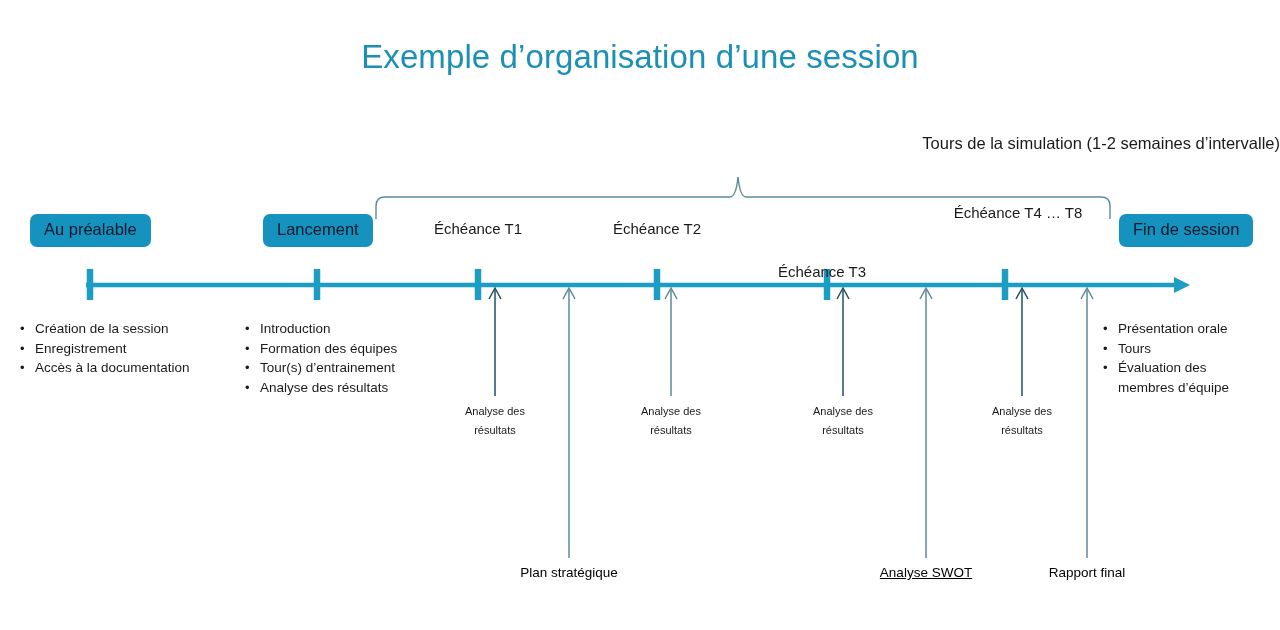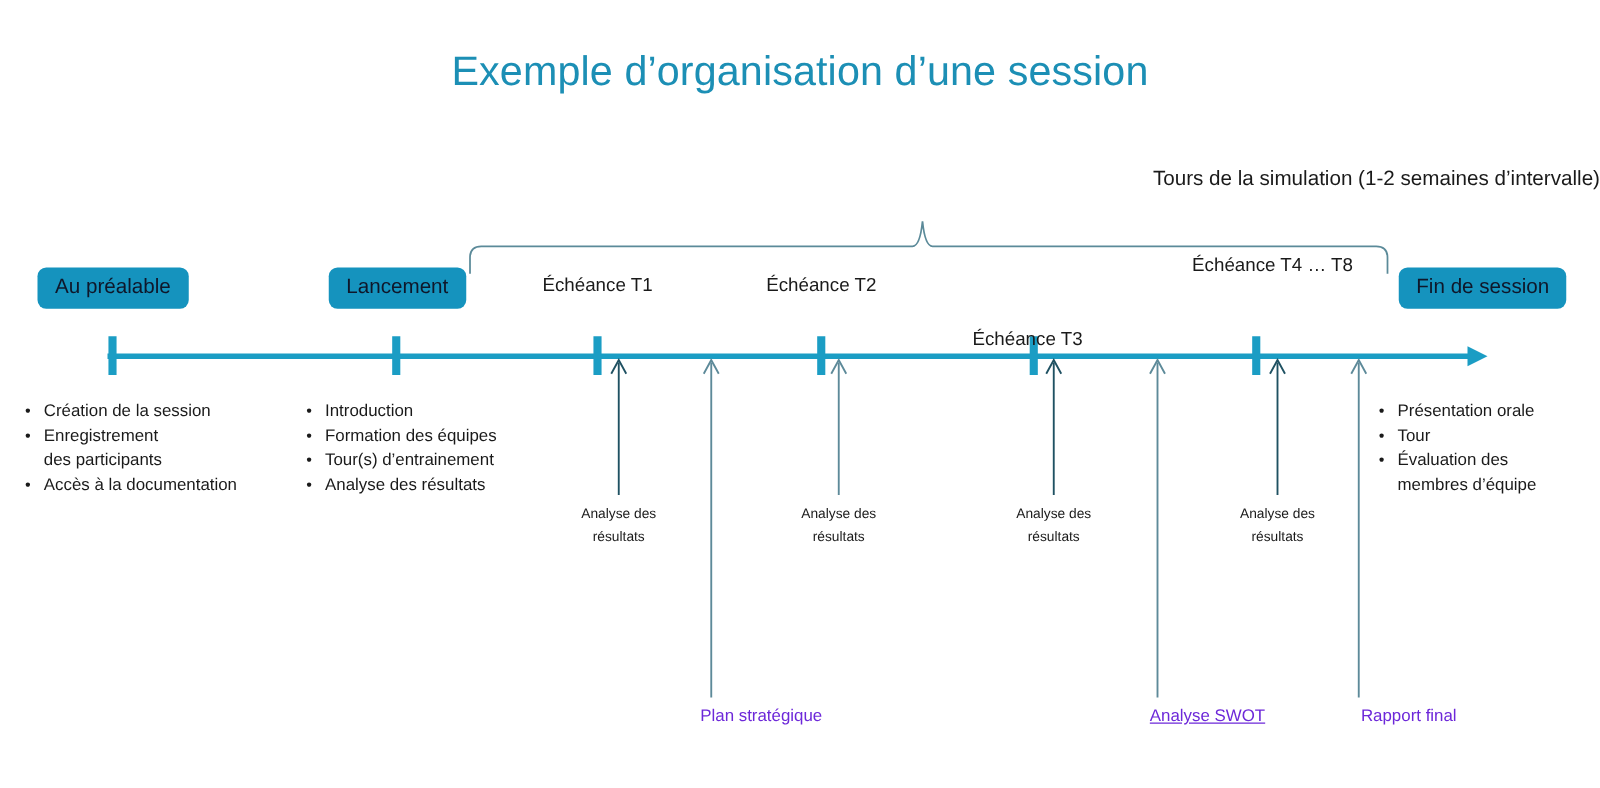--- a/index.html
+++ b/index.html
@@ -98,24 +98,23 @@
   .annot-mid {
     font-size: 11px;
     line-height: 19px;
     color: #1a1a1a;
     text-align: center;
     white-space: pre-line;
     transform: translateX(-50%);
   }
   .annot-bottom {
     font-size: 13.5px;
-    color: #6d28d9;
+    color: #000000;
     white-space: nowrap;
     transform: translateX(-50%);
-    margin-left: 40px;
   }
 </style>
 </head>
 <body>
 
 <div id="stage">
 
   <div class="abs" id="page-title">Exemple d’organisation d’une session</div>
 
   <div class="abs" id="bracket-caption">Tours de la simulation (1-2 semaines d’intervalle)</div>
@@ -176,21 +175,20 @@
       <div class="abs milestone-label" style="left: 1018px; top: 204px;">Échéance T4 … T8</div>
       <div class="abs bullet-list" style="left: 20px; top: 319px;">
         <div class="bullet-row">
           <span class="bullet-dot">•</span>
           <span class="bullet-text">Création de la session</span>
         </div>
         <div class="bullet-row">
           <span class="bullet-dot">•</span>
           <span class="bullet-text">Enregistrement</span>
         </div>
-        <div class="bullet-cont">des participants</div>
         <div class="bullet-row">
           <span class="bullet-dot">•</span>
           <span class="bullet-text">Accès à la documentation</span>
         </div>
       </div>
       <div class="abs bullet-list" style="left: 245px; top: 319px;">
         <div class="bullet-row">
           <span class="bullet-dot">•</span>
           <span class="bullet-text">Introduction</span>
         </div>
@@ -207,21 +205,21 @@
           <span class="bullet-text">Analyse des résultats</span>
         </div>
       </div>
       <div class="abs bullet-list" style="left: 1103px; top: 319px;">
         <div class="bullet-row">
           <span class="bullet-dot">•</span>
           <span class="bullet-text">Présentation orale</span>
         </div>
         <div class="bullet-row">
           <span class="bullet-dot">•</span>
-          <span class="bullet-text">Tour</span>
+          <span class="bullet-text">Tours</span>
         </div>
         <div class="bullet-row">
           <span class="bullet-dot">•</span>
           <span class="bullet-text">Évaluation des</span>
         </div>
         <div class="bullet-cont">membres  d’équipe</div>
       </div>
       <div class="abs annot-mid" style="left: 495px; top: 402px;">Analyse des
 résultats</div>
       <div class="abs annot-mid" style="left: 671px; top: 402px;">Analyse des

